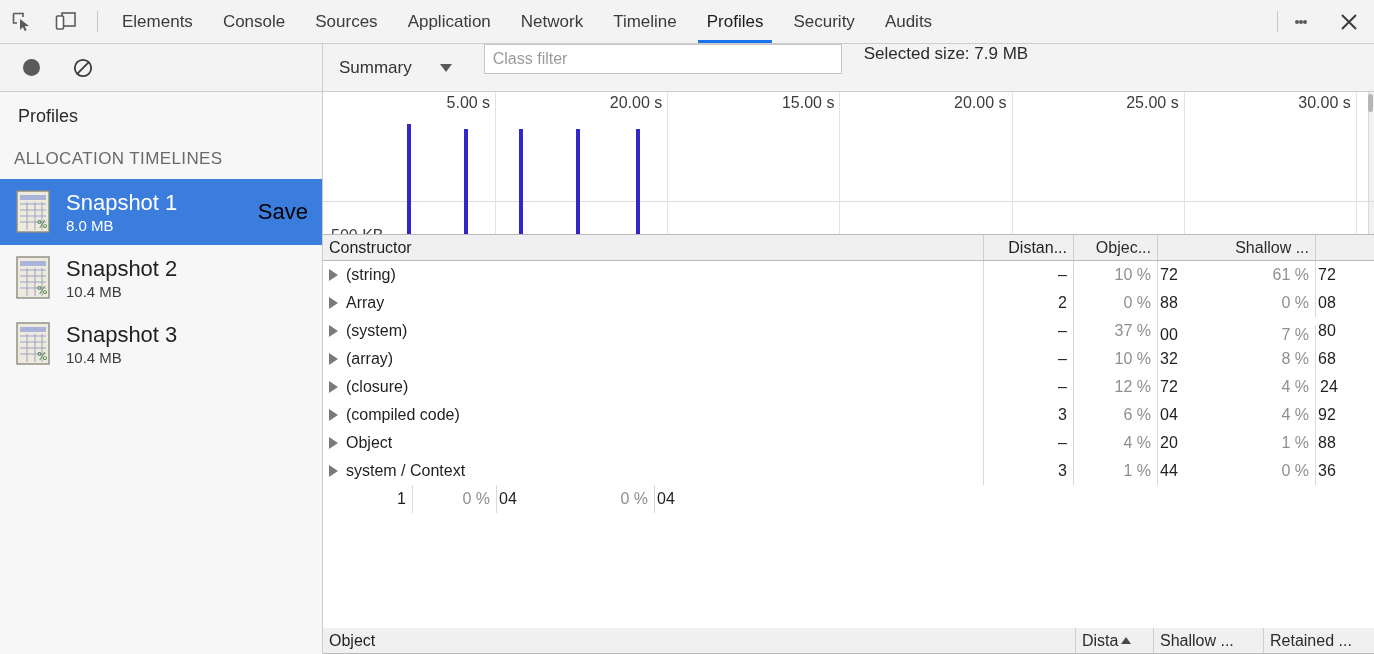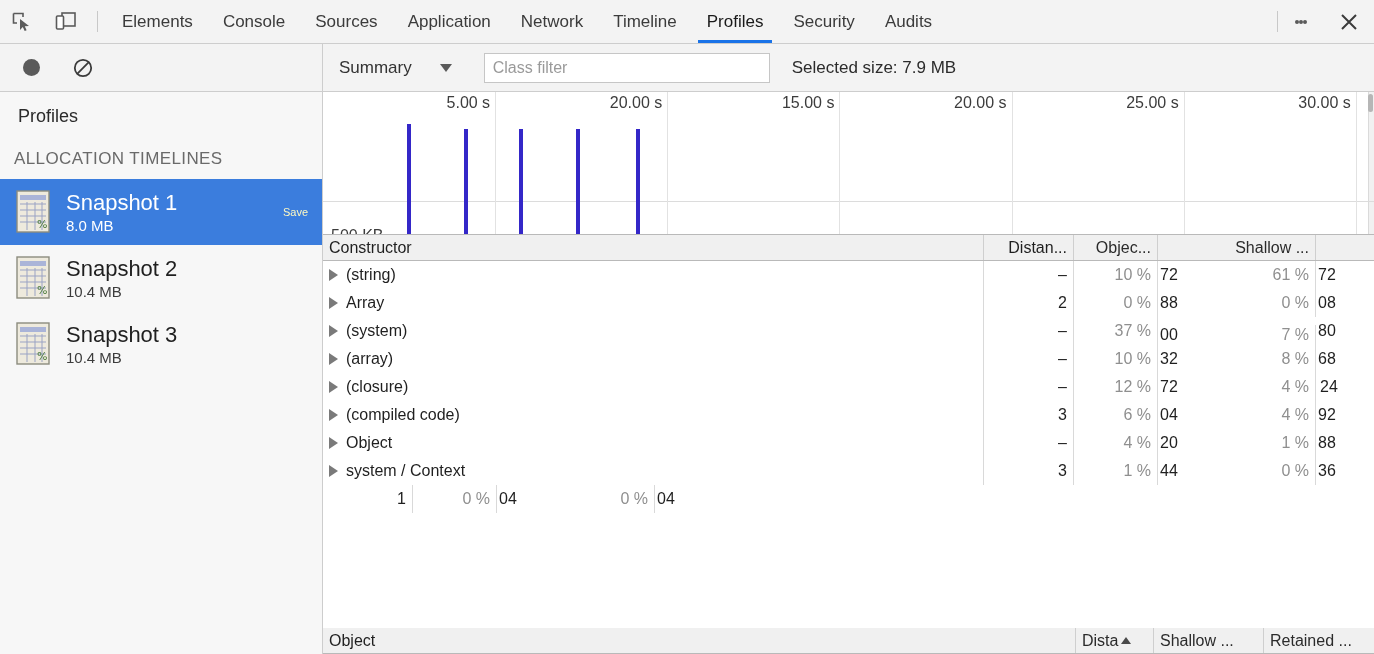--- a/index.html
+++ b/index.html
@@ -68,34 +68,34 @@
   }
   .record-btn {
     width: 34px; height: 34px; display: flex; align-items: center; justify-content: center;
     cursor: pointer;
   }
   .record-dot { width: 17px; height: 17px; border-radius: 50%; background: #5a5a5a; }
   .clear-btn {
     width: 34px; height: 34px; display: flex; align-items: center; justify-content: center;
     margin-left: 18px; cursor: pointer;
   }
-  .tool-right { flex: 1; display: flex; align-items: center; padding-left: 16px; }
+  .tool-right { flex: 1; display: flex; padding-left: 16px; }
   .view-select {
     display: flex; align-items: center; gap: 10px;
     font-size: 17px; color: #333; cursor: pointer;
     padding-right: 8px;
   }
   .caret-down {
     width: 0; height: 0;
     border-left: 6px solid transparent; border-right: 6px solid transparent;
     border-top: 8px solid #5a5a5a;
     margin-left: 18px;
   }
   .class-filter {
-    width: 286px; height: 30px;
+    width: 358px; height: 30px;
     margin-left: 24px;
     border: 1px solid #c6c6c6; background: #fff;
     font-size: 16px; color: #333;
     padding: 0 8px;
     font-family: "Liberation Sans", sans-serif;
     outline: none;
   }
   .class-filter::placeholder { color: #9a9a9a; }
   .selected-size {
     margin-left: 22px; font-size: 17px; color: #2b2b2b; white-space: nowrap;
@@ -120,21 +120,21 @@
     height: 66px; display: flex; align-items: center;
     padding: 0 14px 0 14px; cursor: pointer; position: relative;
   }
   .snap-item.selected { background: #3b7ddd; }
   .snap-icon { width: 38px; min-width: 38px; height: 46px; }
   .snap-text { margin-left: 14px; line-height: 1.15; }
   .snap-name { font-size: 22px; color: #1f1f1f; }
   .snap-size { font-size: 15px; color: #3c3c3c; margin-top: 2px; }
   .snap-item.selected .snap-name, .snap-item.selected .snap-size { color: #ffffff; }
   .snap-save {
-    margin-left: auto; font-size: 11px; color: #fef9c3;
+    margin-left: auto; font-size: 22px; color: #000000;
     cursor: pointer;
   }
 
   
   .main { flex: 1; display: flex; flex-direction: column; min-width: 0; }
 
   
   .timeline {
     height: 143px; min-height: 143px;
     position: relative; background: #ffffff;

